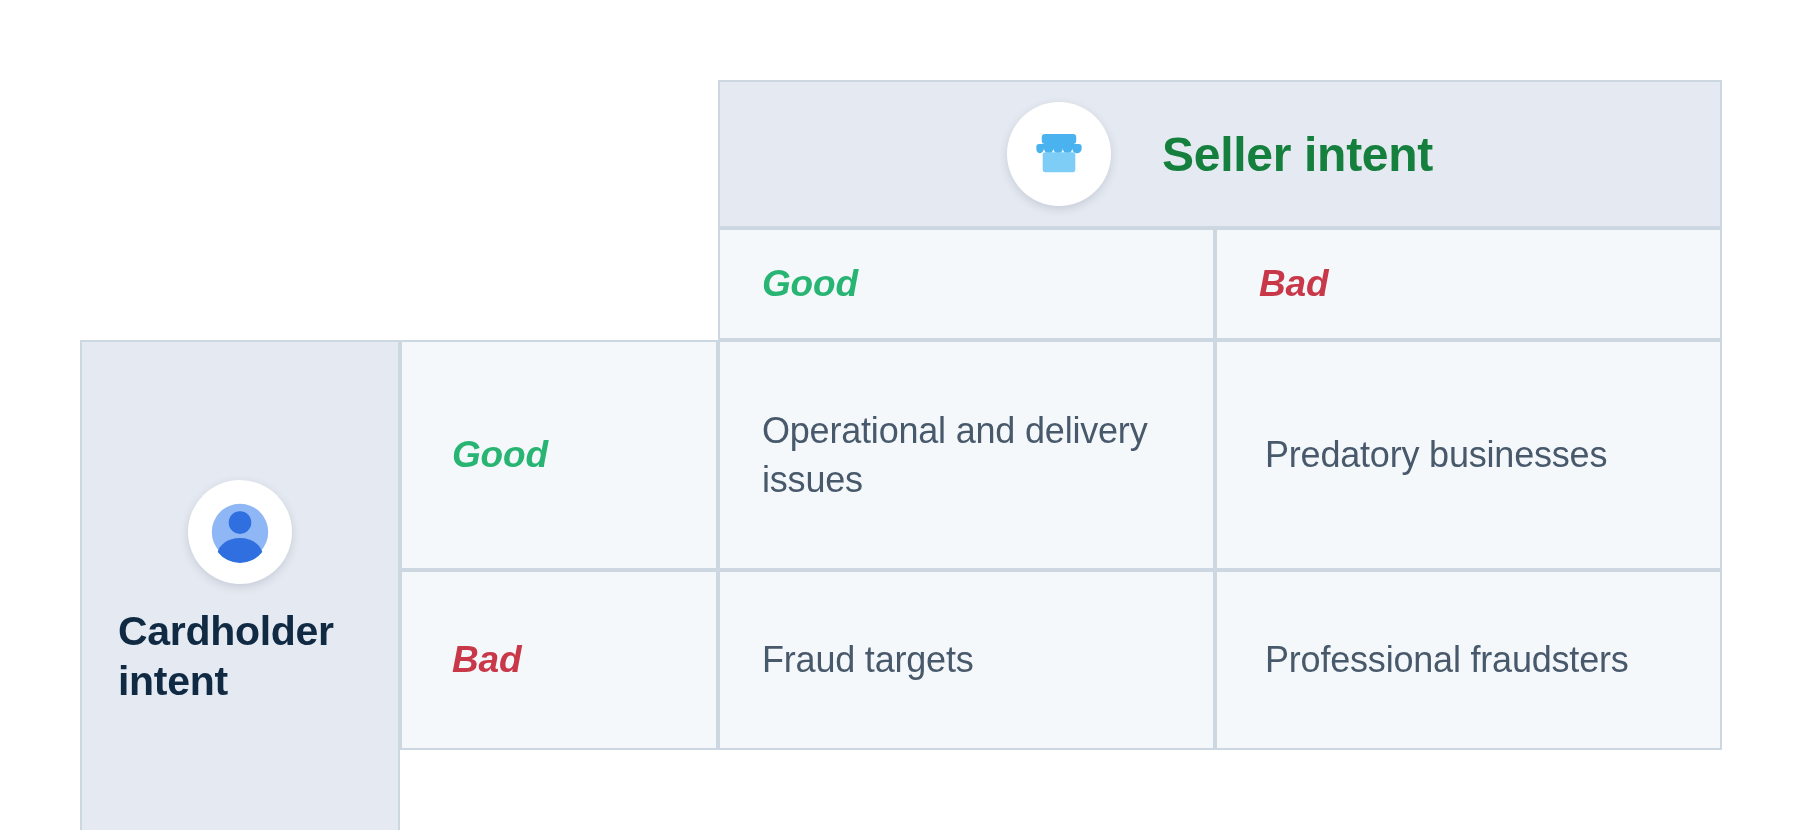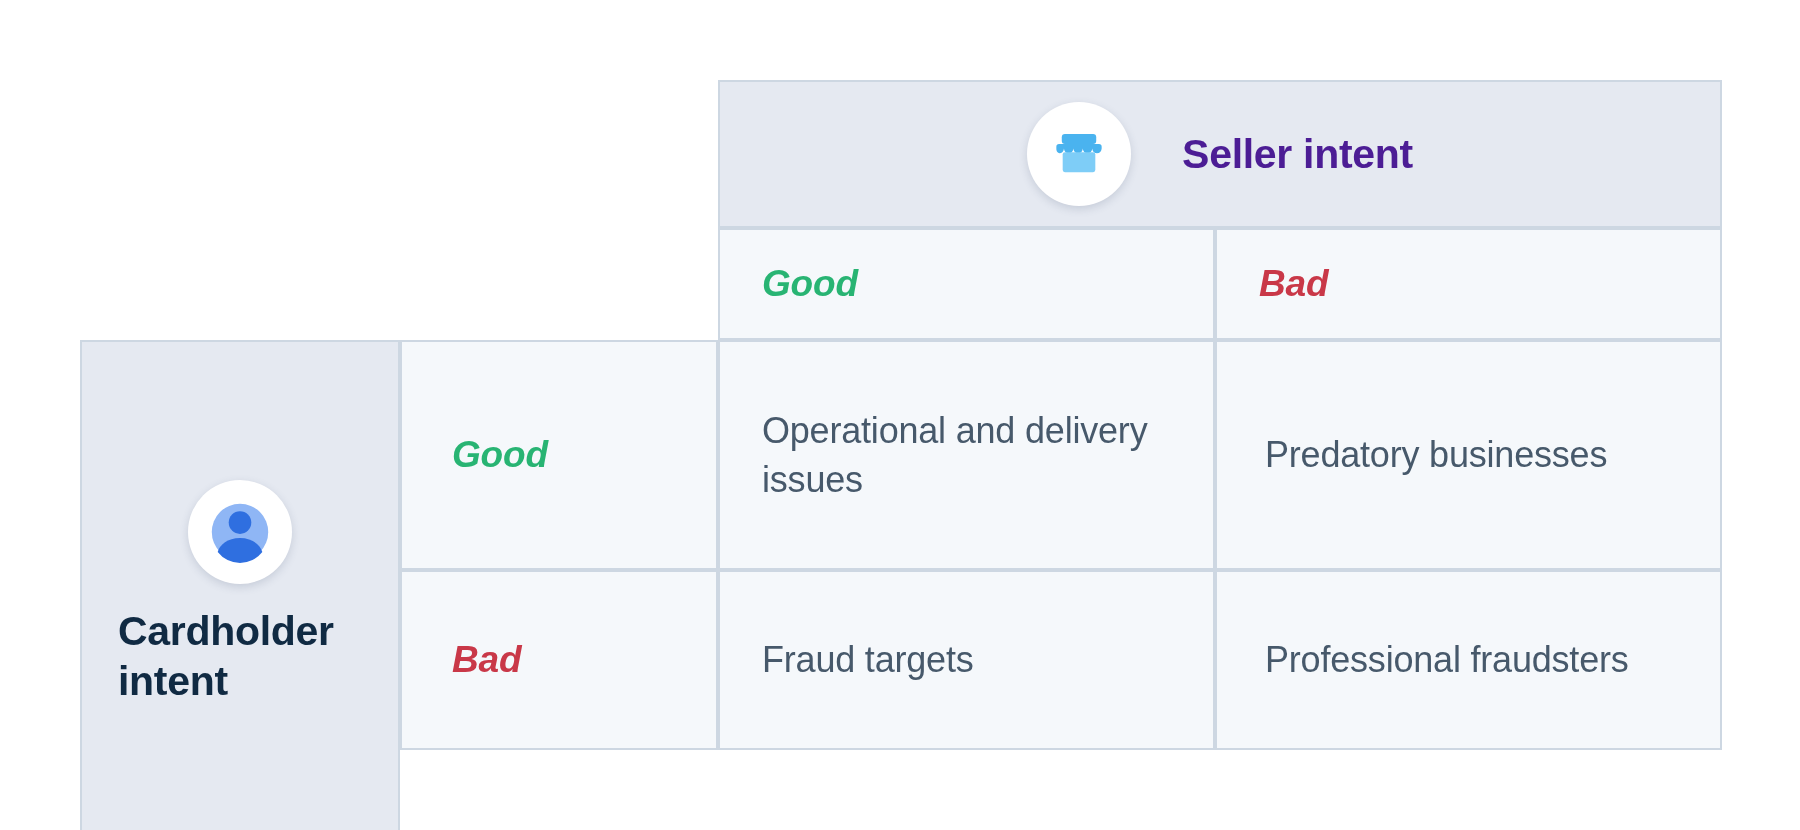--- a/index.html
+++ b/index.html
@@ -48,23 +48,23 @@
     display: flex;
     align-items: center;
     justify-content: center;
   }
   #seller-header .hdr-inner {
     display: flex;
     align-items: center;
     gap: 30px;
   }
   .hdr-title {
-    font-size: 41px;
-    font-weight: bold;
-    color: #4c1d95;
+    font-size: 48px;
+    font-weight: bold;
+    color: #15803d;
     letter-spacing: -0.3px;
     white-space: nowrap;
     margin-left: 21px;
   }
 
   
   .icon-badge {
     width: 104px;
     height: 104px;
     border-radius: 50%;

